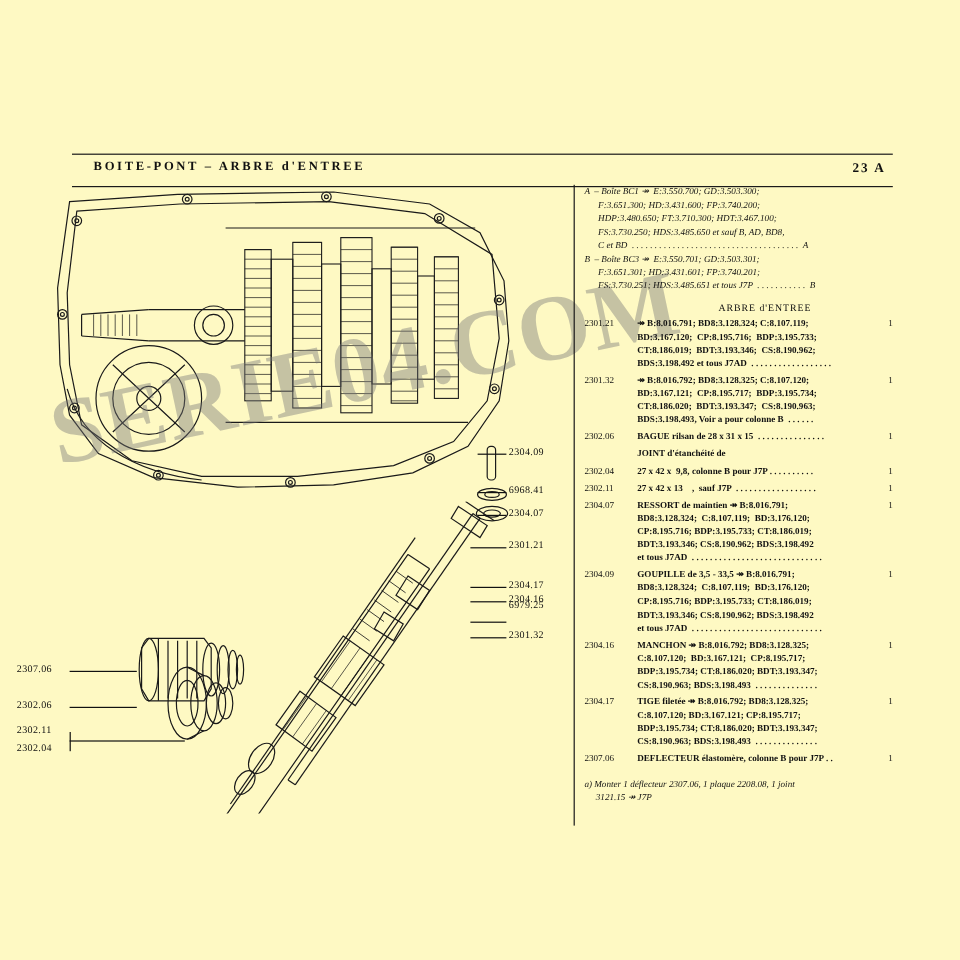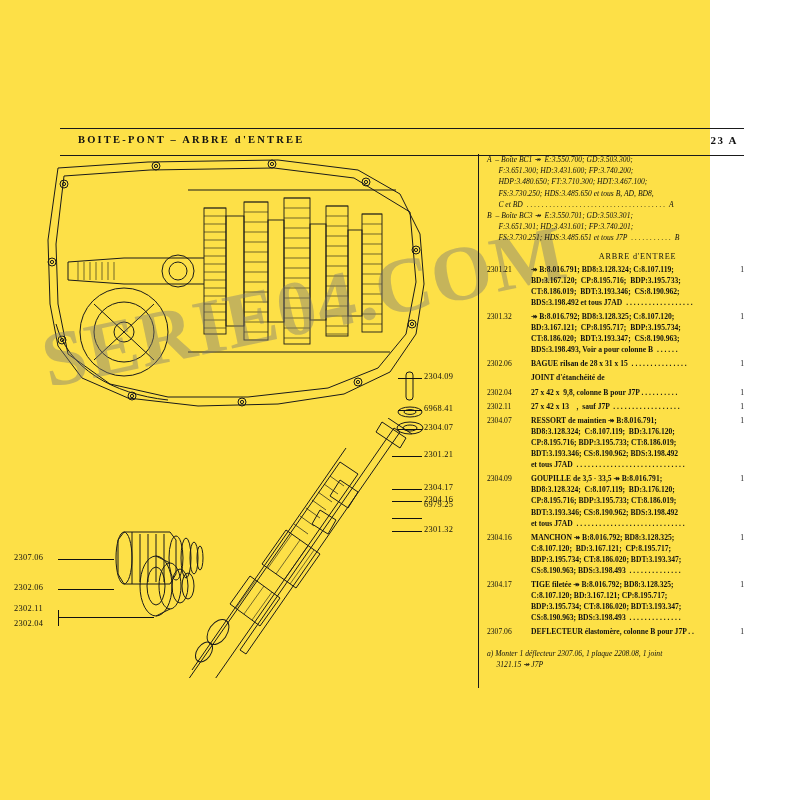--- a/index.html
+++ b/index.html
@@ -2,23 +2,22 @@
 <html><head>
 <meta charset="utf-8">
 <style>
   html,body{margin:0;padding:0;}
   body{
     width:800px;height:800px;background:#ffffff;
     font-family:"Liberation Sans", sans-serif;
     overflow:hidden;position:relative;
   }
   .page{
-    position:absolute;left:0;top:0;width:676px;height:800px;
-    background:#fde047;
-    padding-left:34px;
+    position:absolute;left:0;top:0;width:800px;height:800px;
+    background:#fef9c3;
   }
 
   
   .header{
     position:absolute;left:60px;top:128px;width:684px;height:26px;
     border-top:1px solid #1a1a1a;border-bottom:1px solid #1a1a1a;
   }
   .header-title{
     position:absolute;left:18px;top:5px;
     font-size:10.5px;letter-spacing:2.2px;color:#111;
@@ -312,21 +311,21 @@
   </div>
 
   <div class="watermark">SERIE04.COM</div>
 
   <div class="right-col">
 
     <div class="var-block">
       <div class="ln">A  – Boîte BC1 ↠  E:3.550.700; GD:3.503.300;</div>
       <div class="ln">      F:3.651.300; HD:3.431.600; FP:3.740.200;</div>
       <div class="ln">      HDP:3.480.650; FT:3.710.300; HDT:3.467.100;</div>
-      <div class="ln">      FS:3.730.250; HDS:3.485.650 et tous B, AD, BD8,</div>
+      <div class="ln">      FS:3.730.250; HDS:3.485.650 et sauf B, AD, BD8,</div>
       <div class="ln">      C et BD  . . . . . . . . . . . . . . . . . . . . . . . . . . . . . . . . . . . . .  A</div>
       <div class="ln">B  – Boîte BC3 ↠  E:3.550.701; GD:3.503.301;</div>
       <div class="ln">      F:3.651.301; HD:3.431.601; FP:3.740.201;</div>
       <div class="ln">      FS:3.730.251; HDS:3.485.651 et tous J7P  . . . . . . . . . . .  B</div>
     </div>
 
     <div class="subhead">ARBRE d'ENTREE</div>
 
     <div class="row">
       <div class="ref">2301.21</div>

